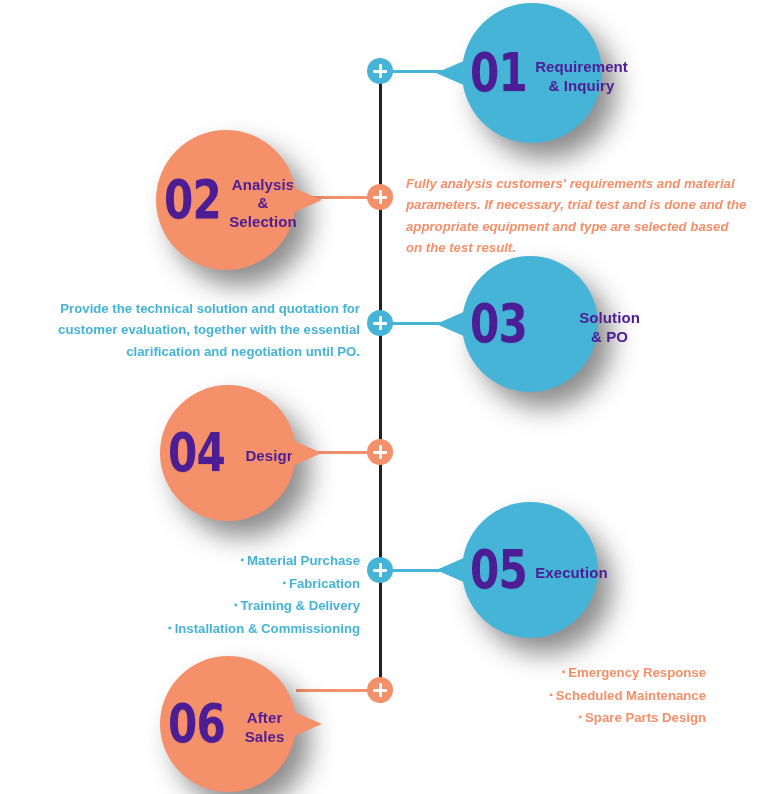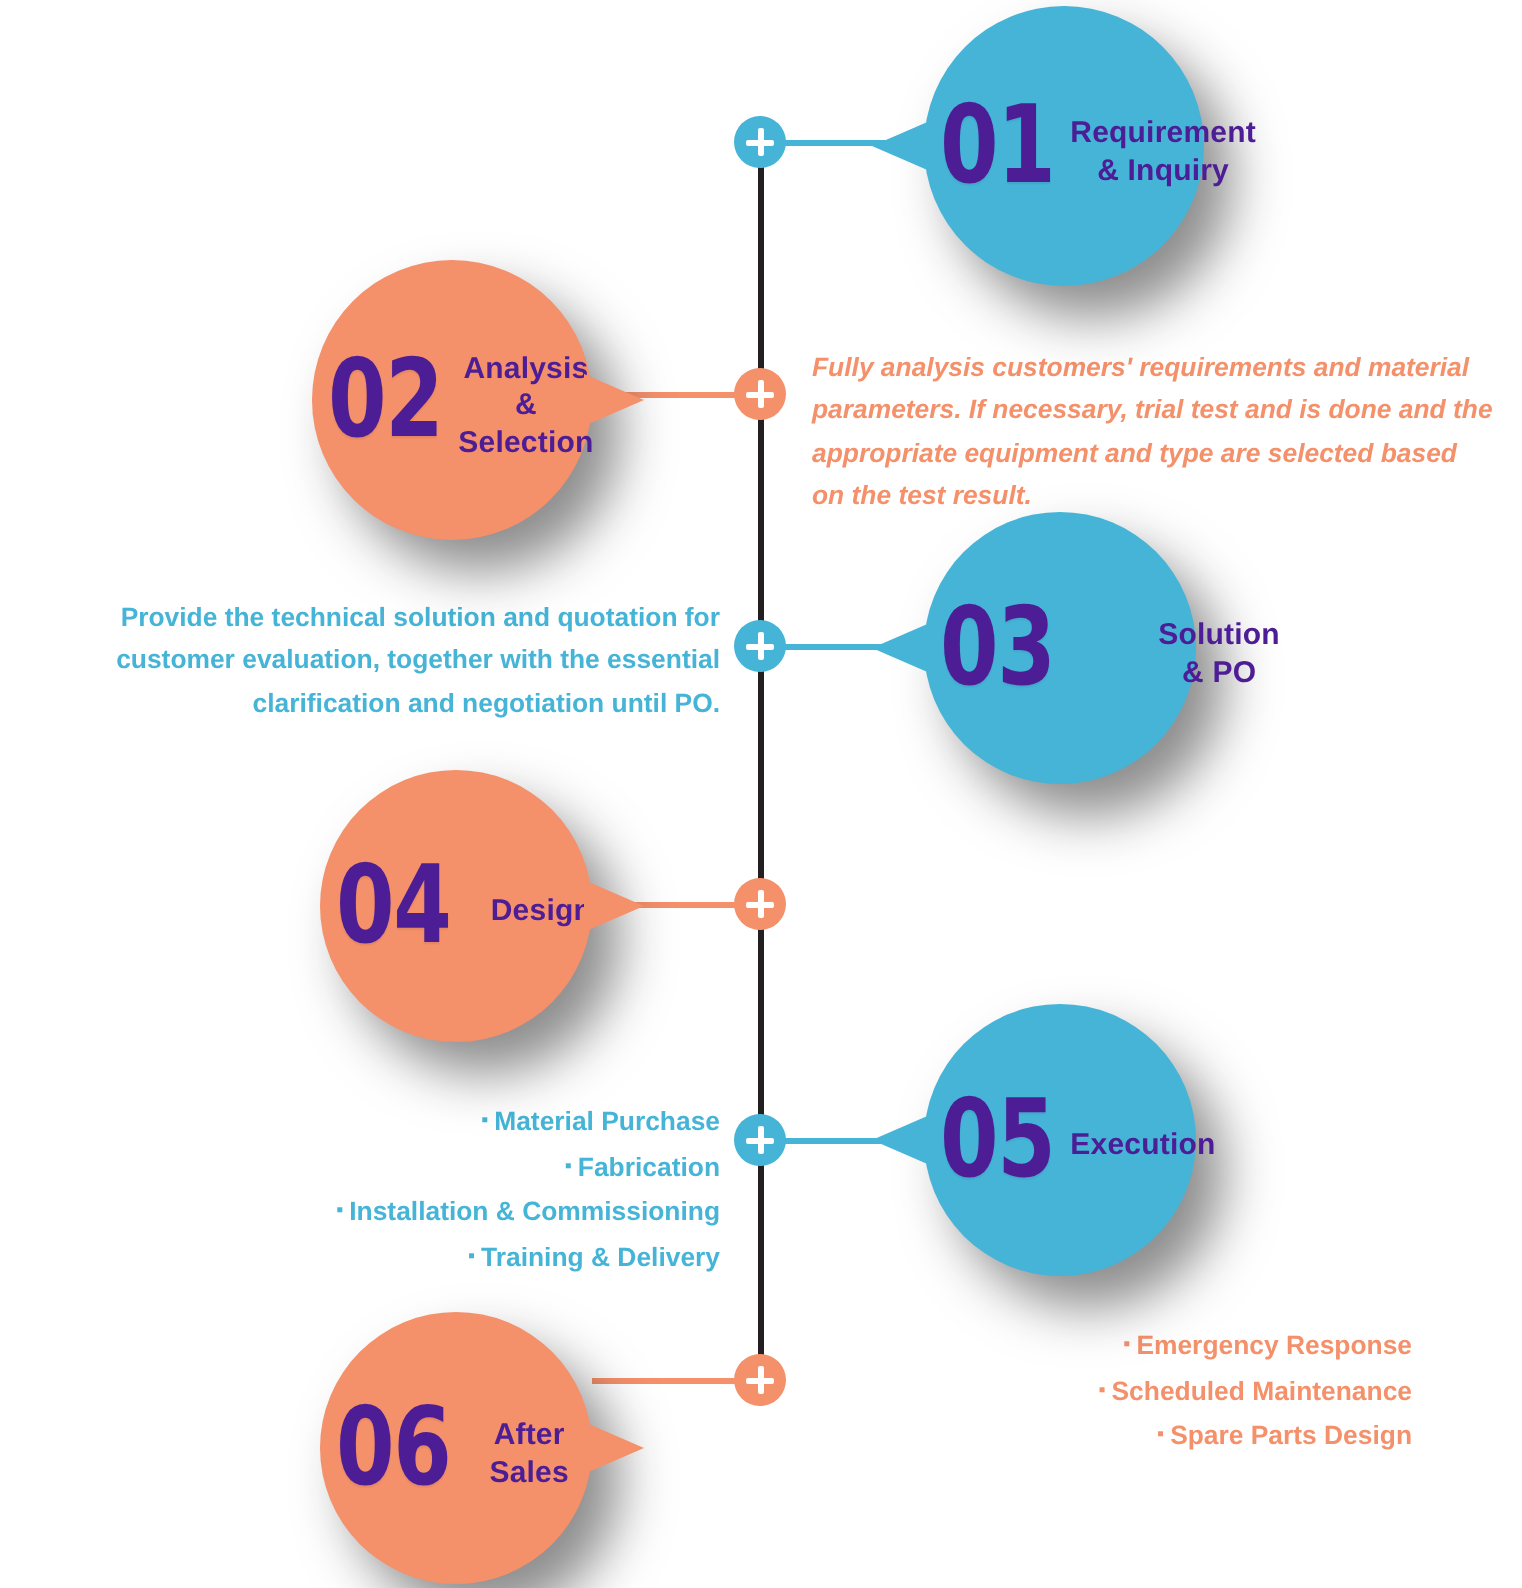--- a/index.html
+++ b/index.html
@@ -223,22 +223,22 @@
 
   <div class="node orange" style="left:380px; top:452px;">
     <span class="bar-h"></span>
     <span class="bar-v"></span>
   </div>
 
 
   <ul class="bullets blue right" style="left:60px; top:538px; width:300px;margin-top:12px;">
     <li><span class="bdot">▪</span><span>Material Purchase</span></li>
     <li><span class="bdot">▪</span><span>Fabrication</span></li>
+    <li><span class="bdot">▪</span><span>Training &amp; Delivery</span></li>
     <li><span class="bdot">▪</span><span>Installation &amp; Commissioning</span></li>
-    <li><span class="bdot">▪</span><span>Training &amp; Delivery</span></li>
   </ul>
 
   <div class="stem blue" style="left:384px; top:569px; width:80px;"></div>
 
   <div class="node blue" style="left:380px; top:570px;">
     <span class="bar-h"></span>
     <span class="bar-v"></span>
   </div>
 
   <div class="bubble blue" style="left:462px; top:502px; width:136px; height:136px;">

